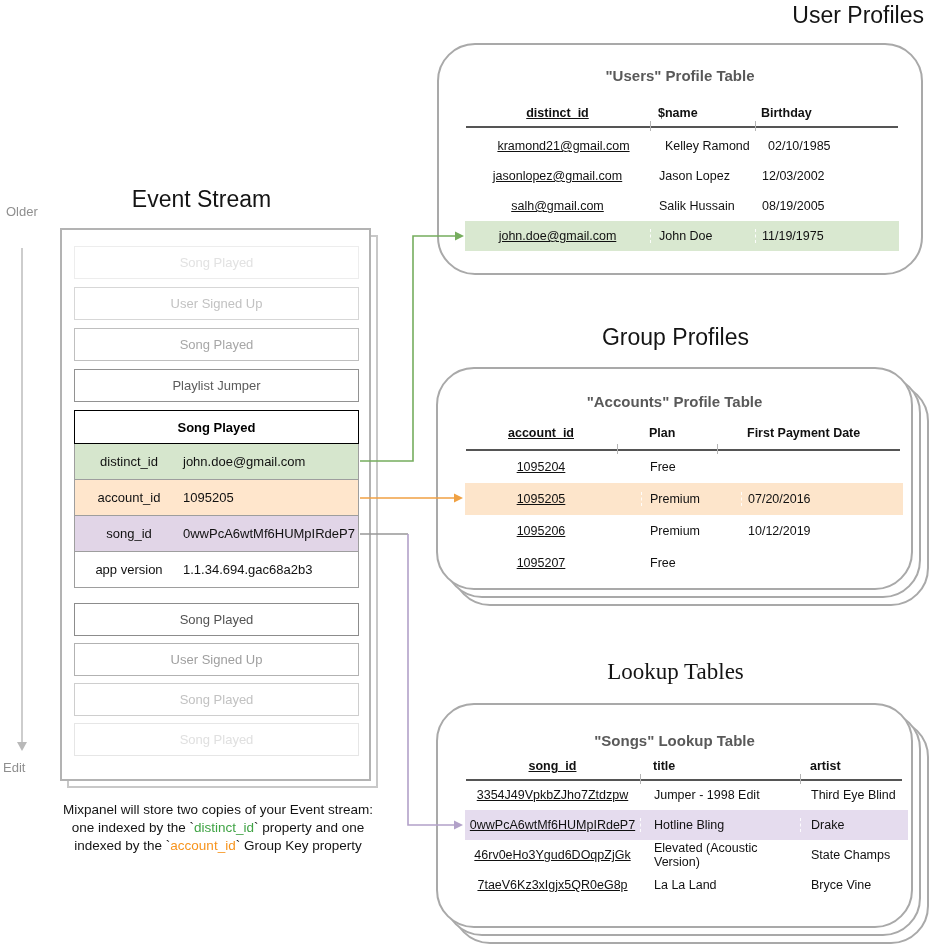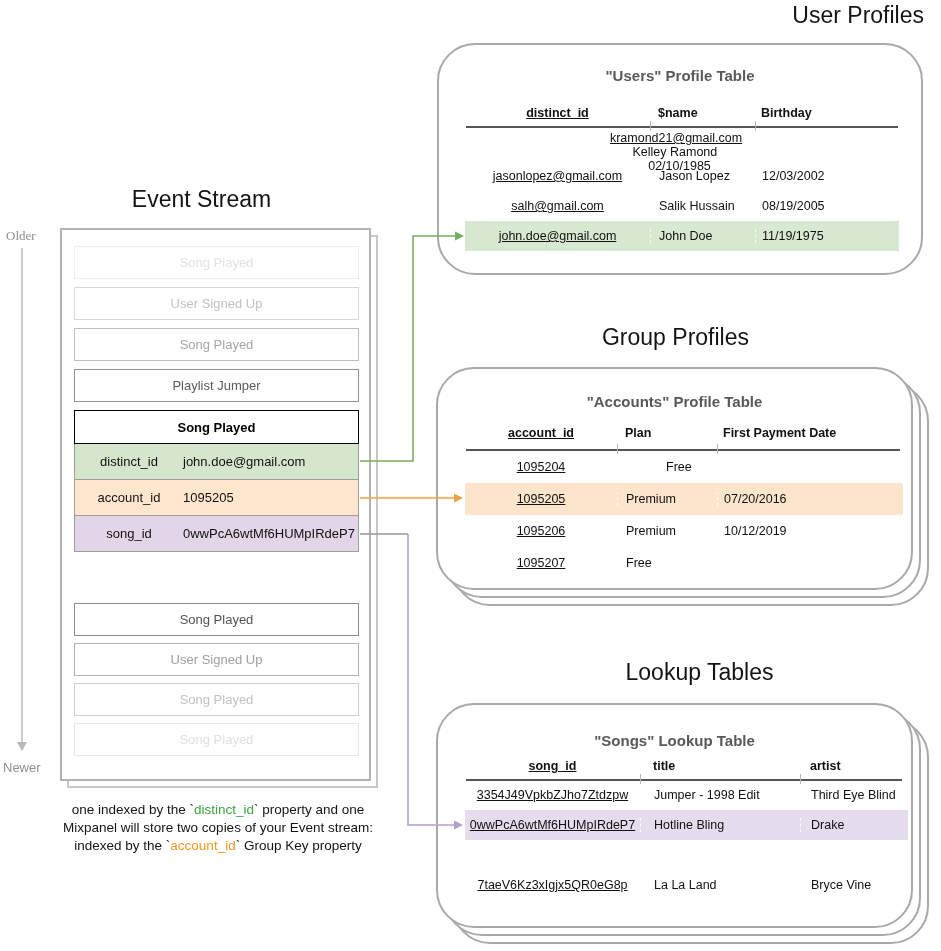--- a/index.html
+++ b/index.html
@@ -51,42 +51,42 @@
   .tick  { position:absolute; width:1px; height:10px; background:#b5b5b5; }
   .und   { text-decoration:underline; }
   .cell-sep { border-left:1px dashed transparent; }
   .hl .cell-sep { border-left-color:rgba(255,255,255,0.9); }
   
   .u-c1 { width:185px; text-align:center; }
   .u-c2 { width:105px; padding-left:8px; }
   .u-c3 { flex:1; padding-left:6px; }
   
   .a-c1 { width:152px; text-align:center; }
-  .a-c2 { width:100px; padding-left:8px; }
+  .a-c2 { width:100px; padding-left:8px;margin-left:24px; }
   .a-c3 { flex:1; padding-left:6px; }
   
   .s-c1 { width:175px; text-align:center; }
   .s-c2 { width:160px; padding-left:13px; }
   .s-c3 { flex:1; padding-left:10px; }
   .hl-green  { background:#d9e8d0; }
   .hl-orange { background:#fde5cb; }
   .hl-purple { background:#e5dcee; }
   #connectors { position:absolute; left:0; top:0; z-index:10; pointer-events:none; }
 </style>
 </head>
 <body>
 
 <div id="canvas">
 
   <div class="section-title" style="left:46px; top:186px; width:311px;">Event Stream</div>
 
-  <div class="older-newer" style="left:6px; top:228px;font-family:Liberation Serif, serif;">Older</div>
+  <div class="older-newer" style="left:6px; top:204px;">Older</div>
   <div class="tl-line"></div>
   <div class="tl-arrow"></div>
-  <div class="older-newer" style="left:3px; top:760px;">Newer</div>
+  <div class="older-newer" style="left:3px; top:760px;">Edit</div>
 
   <div class="es-stack"></div>
   <div class="es-main"></div>
 
   <div class="ev f1" style="top:246px;">
       <span>Song Played</span>
     </div>
   <div class="ev f2" style="top:287px;">
       <span>User Signed Up</span>
     </div>
@@ -103,54 +103,58 @@
     <span class="prop-val">john.doe@gmail.com</span>
   </div>
   <div class="prop-row bg-orange" style="top:479px;">
     <span class="prop-key">account_id</span>
     <span class="prop-val">1095205</span>
   </div>
   <div class="prop-row bg-purple" style="top:515px;">
     <span class="prop-key">song_id</span>
     <span class="prop-val">0wwPcA6wtMf6HUMpIRdeP7</span>
   </div>
+  <div class="prop-row" style="top:551px;">
+    <span class="prop-key">app version</span>
+    <span class="prop-val">1.1.34.694.gac68a2b3</span>
+  </div>
 
   <div class="ev b1" style="top:603px;">
       <span>Song Played</span>
     </div>
   <div class="ev b2" style="top:643px;">
       <span>User Signed Up</span>
     </div>
   <div class="ev b3" style="top:683px;">
       <span>Song Played</span>
     </div>
   <div class="ev b4" style="top:723px;">
       <span>Song Played</span>
     </div>
 
   <div class="caption">
+    <div>Mixpanel will store two copies of your Event stream:</div>
     <div><span>one indexed by the `</span><span class="code-green">distinct_id</span><span>` property and one</span></div>
-    <div>Mixpanel will store two copies of your Event stream:</div>
     <div><span>indexed by the `</span><span class="code-orange">account_id</span><span>` Group Key property</span></div>
   </div>
 
   <div class="section-title" style="left:437px; top:2px; width:487px;text-align:right;">User Profiles</div>
   <div class="card" style="left:437px; top:43px; width:486px; height:232px;"></div>
   <div class="card-title" style="left:437px; top:67px; width:486px;">"Users" Profile Table</div>
 
   <div class="thead" style="left:465px; top:99px; width:434px;">
     <span class="u-c1 und">distinct_id</span>
     <span class="u-c2">$name</span>
     <span class="u-c3">Birthday</span>
   </div>
   <div class="hline" style="left:466px; top:126px; width:432px;"></div>
   <div class="tick" style="left:650px; top:121px;"></div>
   <div class="tick" style="left:755px; top:121px;"></div>
 
-  <div class="trow" style="left:459px; top:131px; width:434px;flex-direction:column;">
+  <div class="trow" style="left:471px; top:131px; width:434px;">
     <span class="u-c1"><span class="und">kramond21@gmail.com</span></span>
     <span class="u-c2 cell-sep">Kelley Ramond</span>
     <span class="u-c3 cell-sep">02/10/1985</span>
   </div>
   <div class="trow" style="left:465px; top:161px; width:434px;">
     <span class="u-c1"><span class="und">jasonlopez@gmail.com</span></span>
     <span class="u-c2 cell-sep">Jason Lopez</span>
     <span class="u-c3 cell-sep">12/03/2002</span>
   </div>
   <div class="trow" style="left:465px; top:191px; width:434px;">
@@ -172,42 +176,42 @@
 
   <div class="thead" style="left:465px; top:419px; width:438px;">
     <span class="a-c1 und">account_id</span>
     <span class="a-c2">Plan</span>
     <span class="a-c3">First Payment Date</span>
   </div>
   <div class="hline" style="left:466px; top:449px; width:434px;"></div>
   <div class="tick" style="left:617px; top:444px;"></div>
   <div class="tick" style="left:717px; top:444px;"></div>
 
-  <div class="trow" style="left:465px; top:451px; width:438px; height:32px;gap:40px;">
+  <div class="trow" style="left:465px; top:451px; width:438px; height:32px;">
     <span class="a-c1"><span class="und">1095204</span></span>
     <span class="a-c2 cell-sep">Free</span>
     <span class="a-c3 cell-sep"></span>
   </div>
   <div class="trow hl hl-orange" style="left:465px; top:483px; width:438px; height:32px;">
     <span class="a-c1"><span class="und">1095205</span></span>
     <span class="a-c2 cell-sep">Premium</span>
     <span class="a-c3 cell-sep">07/20/2016</span>
   </div>
   <div class="trow" style="left:465px; top:515px; width:438px; height:32px;">
     <span class="a-c1"><span class="und">1095206</span></span>
     <span class="a-c2 cell-sep">Premium</span>
     <span class="a-c3 cell-sep">10/12/2019</span>
   </div>
   <div class="trow" style="left:465px; top:547px; width:438px; height:32px;">
     <span class="a-c1"><span class="und">1095207</span></span>
     <span class="a-c2 cell-sep">Free</span>
     <span class="a-c3 cell-sep"></span>
   </div>
 
-  <div class="section-title" style="left:461px; top:659px; width:477px;">Lookup Tables</div>
+  <div class="section-title" style="left:437px; top:659px; width:477px;font-family:Liberation Serif, serif;">Lookup Tables</div>
   <div class="card" style="left:452px; top:719px; width:477px; height:225px;"></div>
   <div class="card" style="left:444px; top:711px; width:477px; height:225px;"></div>
   <div class="card" style="left:436px; top:703px; width:477px; height:225px;"></div>
   <div class="card-title" style="left:436px; top:732px; width:477px;">"Songs" Lookup Table</div>
 
   <div class="thead" style="left:465px; top:752px; width:443px;">
     <span class="s-c1 und">song_id</span>
     <span class="s-c2">title</span>
     <span class="s-c3">artist</span>
   </div>
@@ -218,20 +222,25 @@
   <div class="trow" style="left:465px; top:780px; width:443px;">
     <span class="s-c1"><span class="und">3354J49VpkbZJho7Ztdzpw</span></span>
     <span class="s-c2 cell-sep">Jumper - 1998 Edit</span>
     <span class="s-c3 cell-sep">Third Eye Blind</span>
   </div>
   <div class="trow hl hl-purple" style="left:465px; top:810px; width:443px;">
     <span class="s-c1"><span class="und">0wwPcA6wtMf6HUMpIRdeP7</span></span>
     <span class="s-c2 cell-sep">Hotline Bling</span>
     <span class="s-c3 cell-sep">Drake</span>
   </div>
+  <div class="trow" style="left:465px; top:840px; width:443px;">
+    <span class="s-c1"><span class="und">46rv0eHo3Ygud6DOqpZjGk</span></span>
+    <span class="s-c2 cell-sep">Elevated (Acoustic Version)</span>
+    <span class="s-c3 cell-sep">State Champs</span>
+  </div>
   <div class="trow" style="left:465px; top:870px; width:443px;">
     <span class="s-c1"><span class="und">7taeV6Kz3xIgjx5QR0eG8p</span></span>
     <span class="s-c2 cell-sep">La La Land</span>
     <span class="s-c3 cell-sep">Bryce Vine</span>
   </div>
 
   <svg id="connectors" width="941" height="951" viewBox="0 0 941 951">
 
     <polyline points="360,461 413,461 413,236 455,236" fill="none" stroke="#76ad5e" stroke-width="1.6"></polyline>
     <polygon points="455,231.5 464,236 455,240.5" fill="#76ad5e"></polygon>

